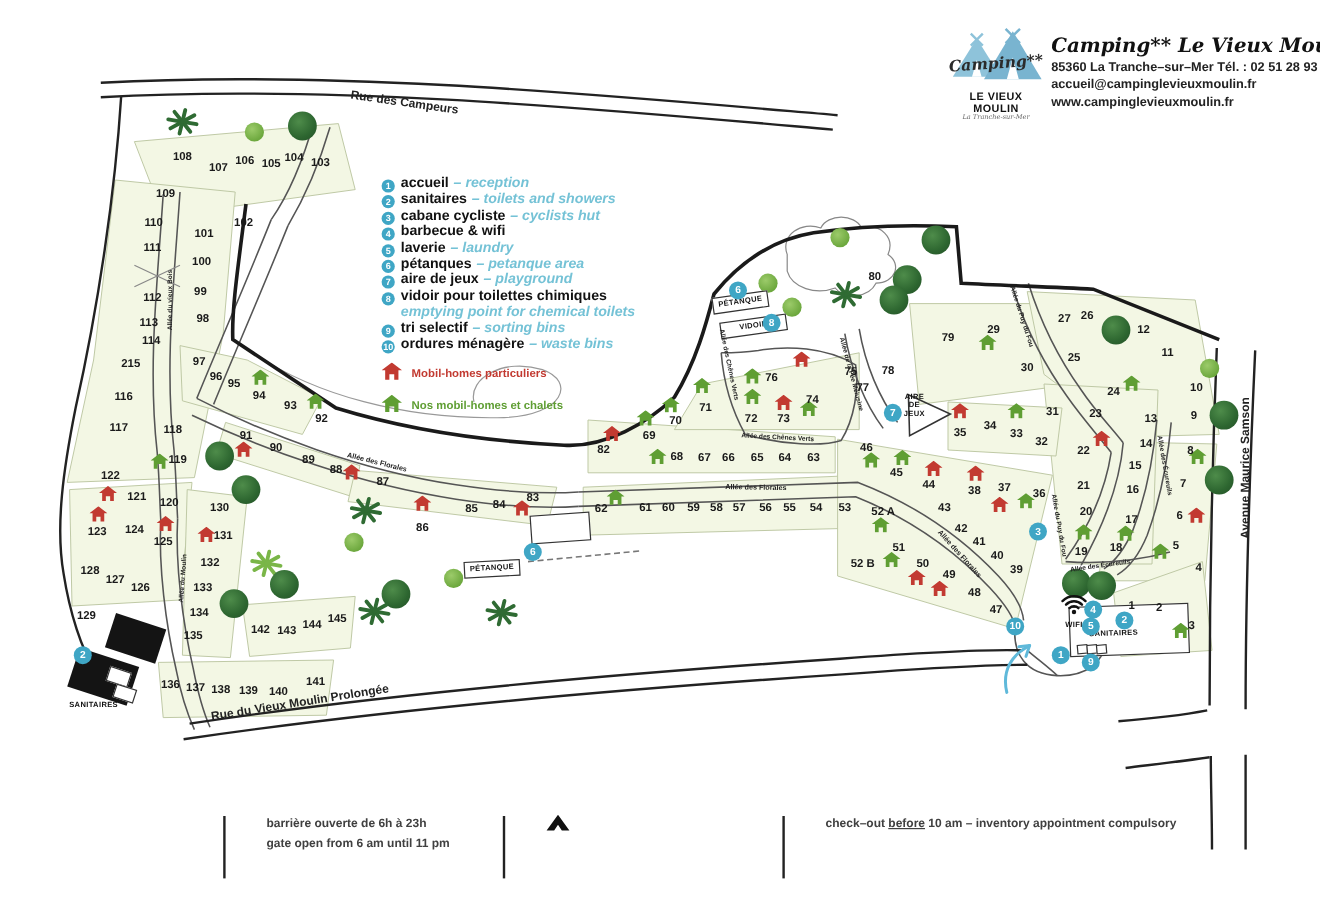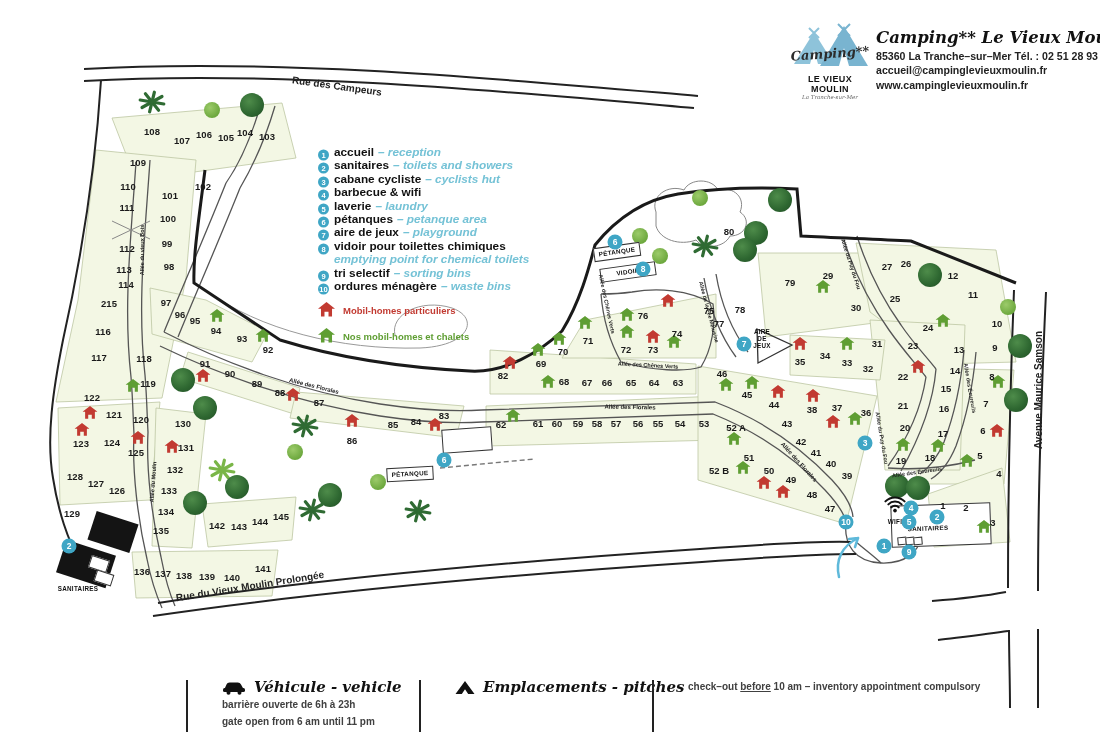--- a/index.html
+++ b/index.html
@@ -629,42 +629,30 @@
           <span class="hico"><svg width="17" height="14.96" viewBox="0 0 16 14">
               <path d="M8 0 L16 6.2 L13.2 6.2 L13.2 13.5 L9.9 13.5 L9.9 9.2 L6.1 9.2 L6.1 13.5 L2.8 13.5 L2.8 6.2 L0 6.2 Z" fill="#5f9e33"></path>
             </svg></span>
           <span style="color:#5f9e33">Nos mobil-homes et chalets</span>
         </div>
       </div>
   </div>
 
   <div id="footer-sections">
       <div class="f-sec" style="left: 222px;">
-        <div class="f-head">
-          <span class="ficon">
-            <svg width="24" height="15" viewBox="0 0 24 15">
-              <path d="M2.5 9 L4.5 4.5 C5 3.2 6.2 2.5 7.6 2.5 L15.8 2.5 C17.2 2.5 18.4 3.2 19 4.5 L21.5 9 Z" fill="#111"></path>
-              <rect x="1" y="8" width="22" height="4" rx="1.6" fill="#111"></rect>
-              <circle cx="6.5" cy="12.8" r="2" fill="#111"></circle>
-              <circle cx="17.5" cy="12.8" r="2" fill="#111"></circle>
-            </svg>
-          </span>
-          <span class="ft">Véhicule - vehicle</span>
-        </div>
         <div class="f-line"><span>barrière ouverte de 6h à 23h</span></div>
         <div class="f-line"><span>gate open from 6 am until 11 pm</span></div>
       </div>
       <div class="f-sec" style="left: 455px;">
         <div class="f-head">
           <span class="ficon">
             <svg width="20" height="15" viewBox="0 0 20 15">
               <path d="M10 1 L19.5 14 L13.2 14 L10 9.2 L6.8 14 L0.5 14 Z" fill="#111"></path>
             </svg>
           </span>
-          <span class="ft">Emplacements - pitches</span>
         </div>
       </div>
       <div class="f-sec" style="left: 688px;">
         <div class="f-line"><span>check–out </span><span class="u">before</span><span> 10 am – inventory appointment compulsory</span></div>
       </div>
     </div>
 
 </div>
 
 </body></html>

